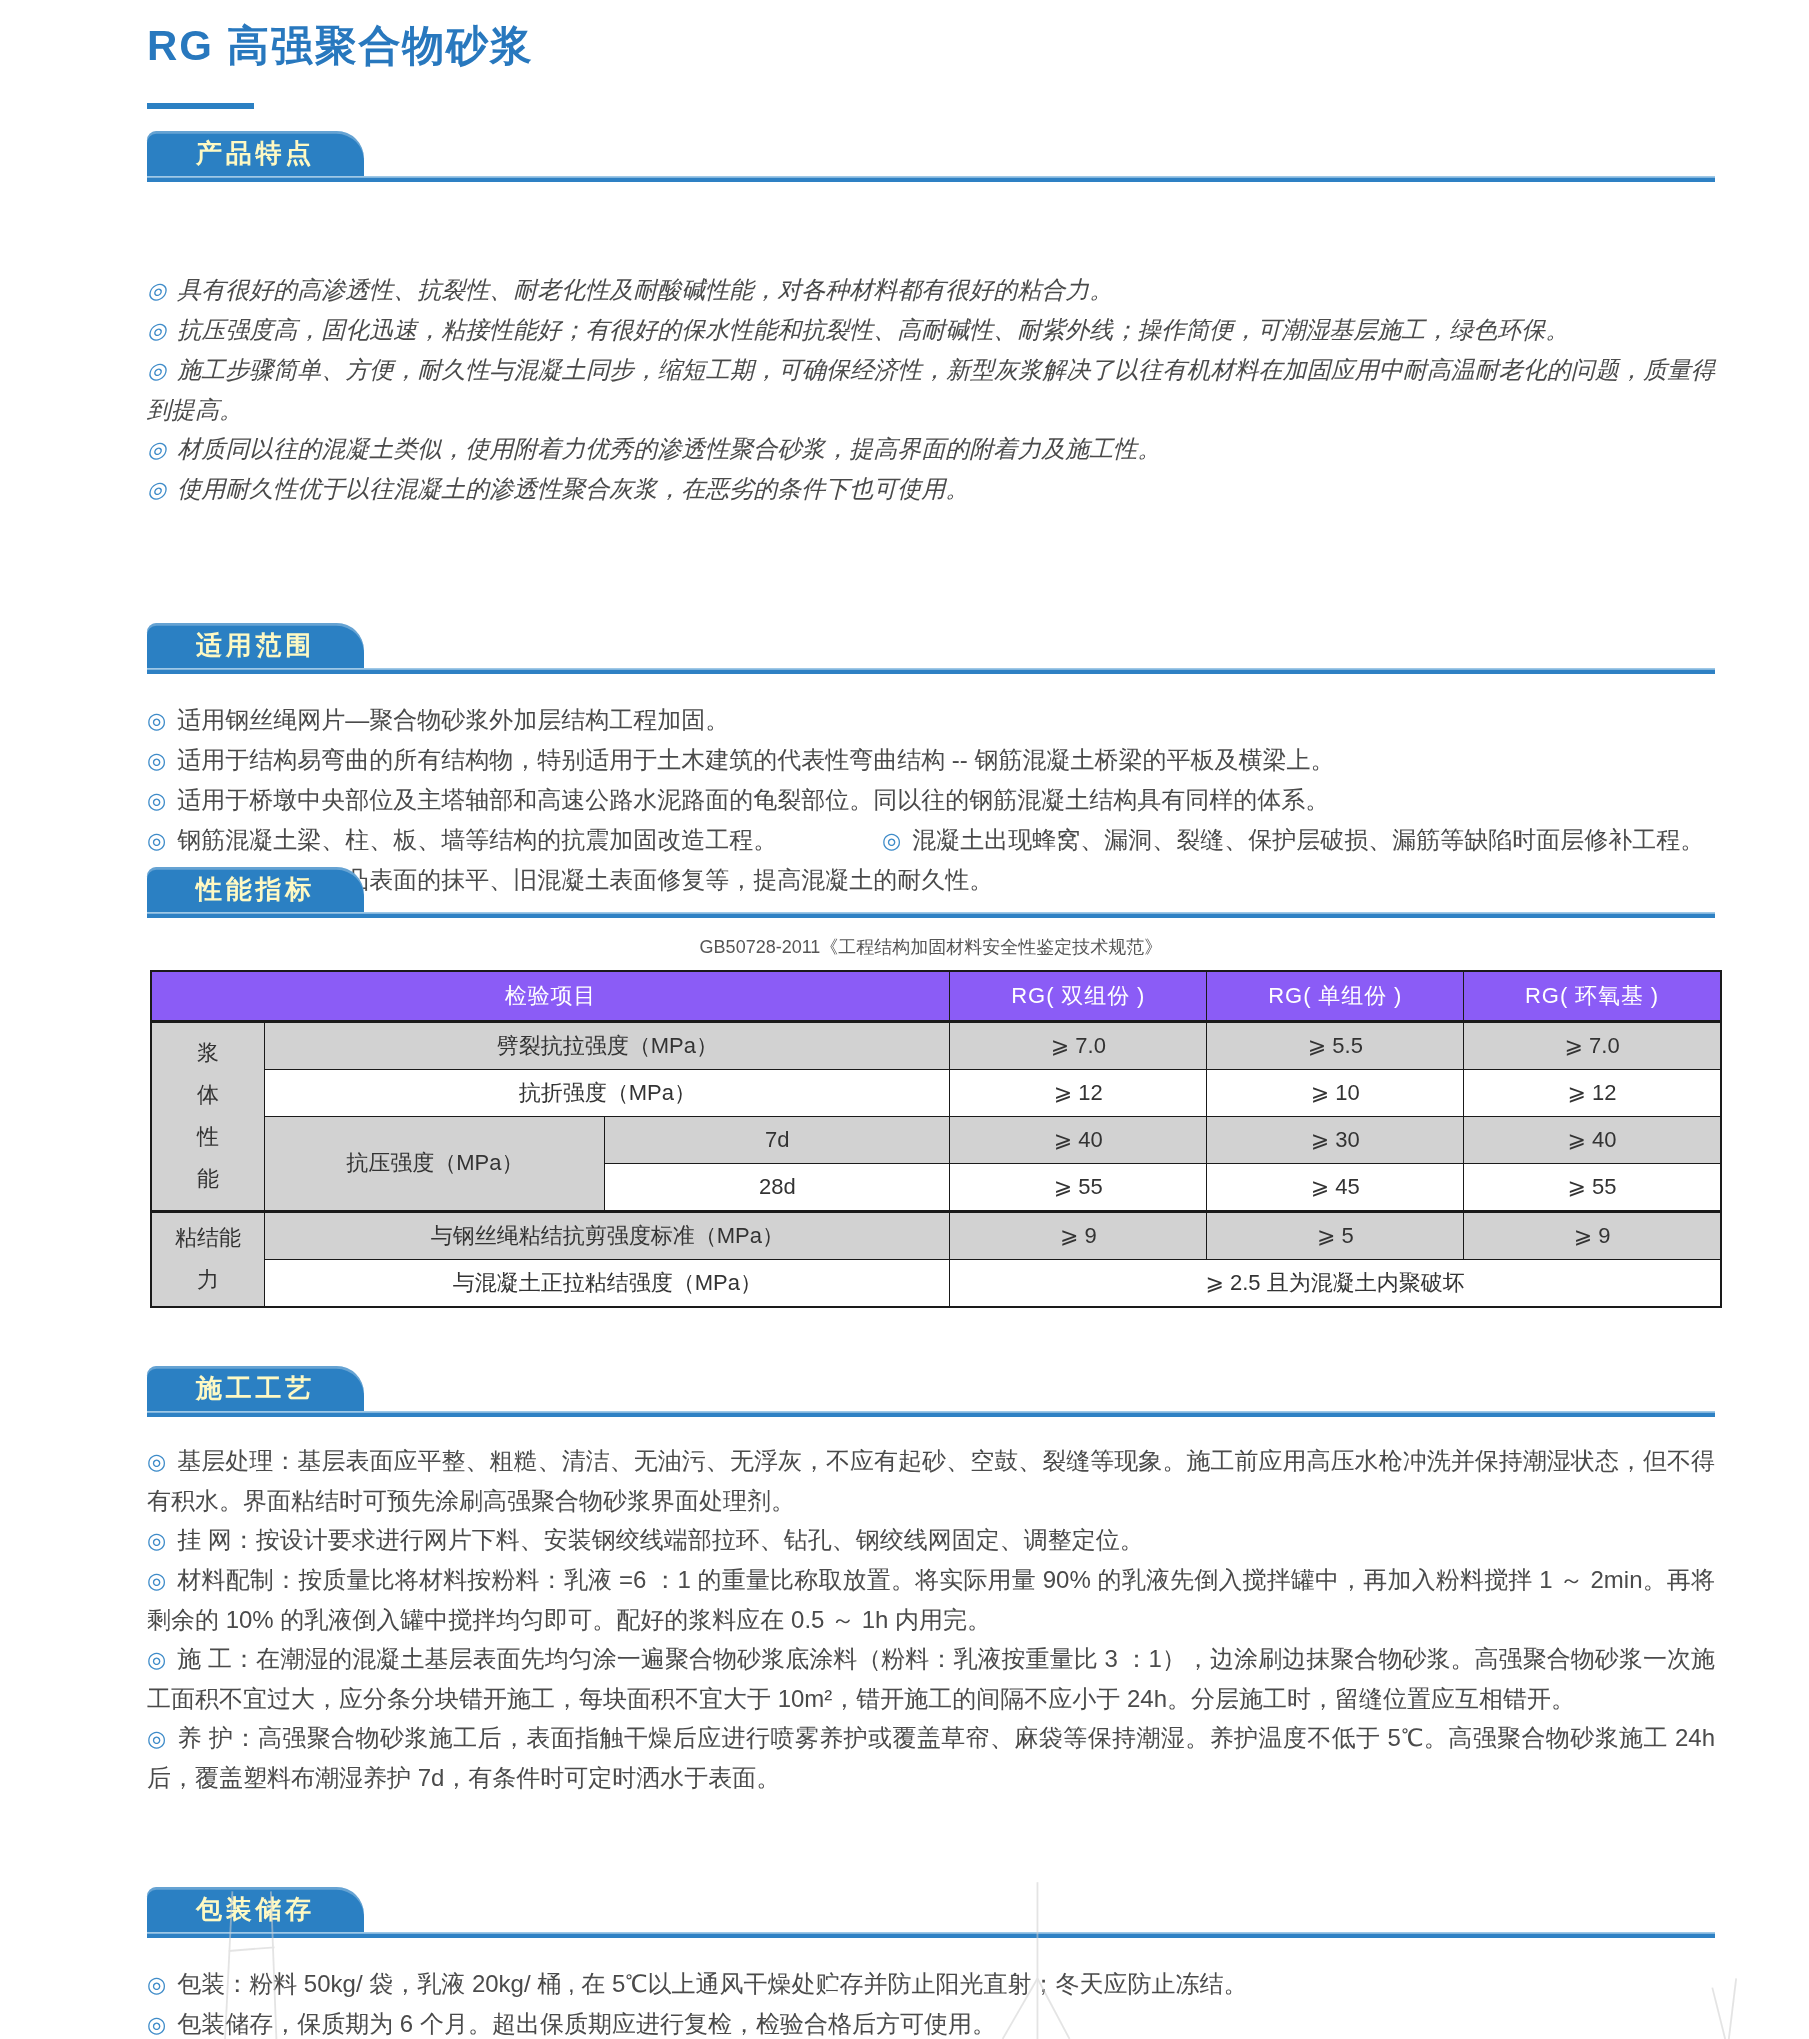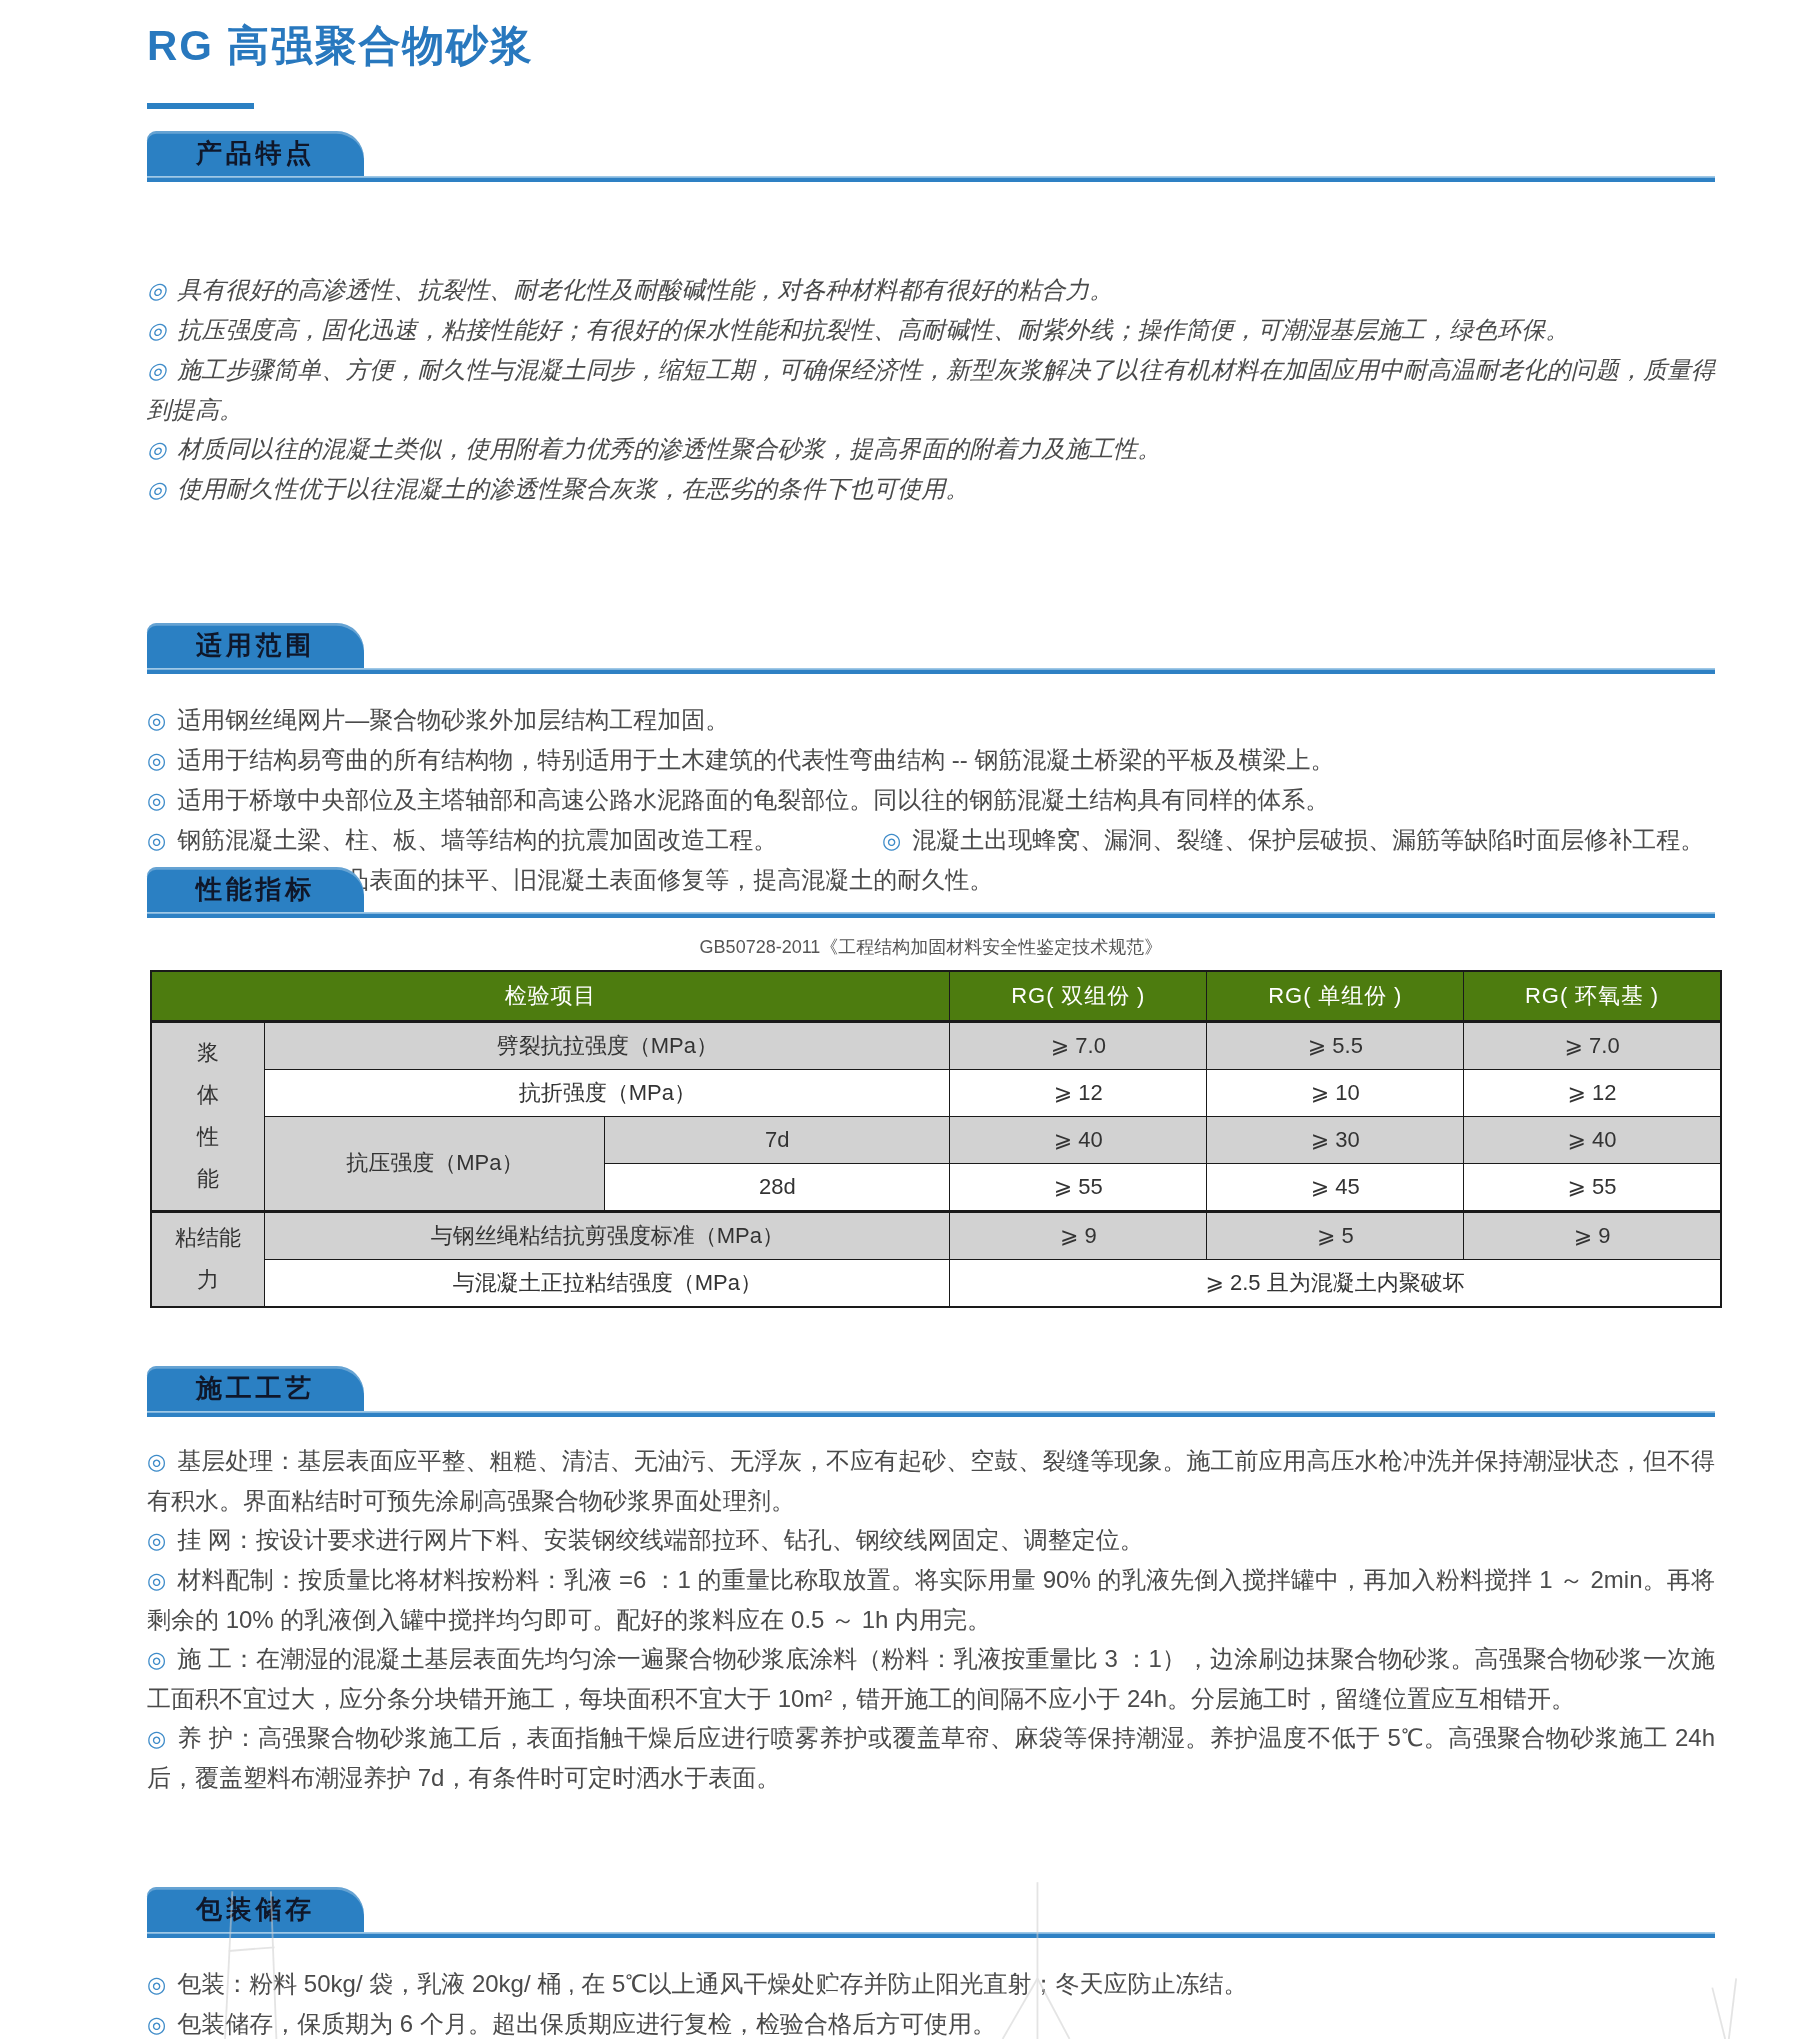--- a/index.html
+++ b/index.html
@@ -14,21 +14,21 @@
   .page-title {
     font-size:42px; font-weight:bold; color:#2878be; letter-spacing:1.8px;
     margin:0;
   }
   .title-divider { background:#2b80c3; width:107px; height:5.5px; }
 
   
   .section-header { line-height:0; }
   .tab {
     display:inline-block; box-sizing:border-box; min-width:217px; height:45px;
-    background:#2b80c3; color:#0f172a; text-align:center;
+    background:#2b80c3; color:#fef9c3; text-align:center;
     font-size:26px; font-weight:bold; letter-spacing:3.7px; line-height:45px;
     border-radius:9.2px 27.5px 0 0;
     box-shadow:inset 0 2.8px 0 rgba(255,255,255,0.28);
   }
   .rule {
     height:6.4px; background:#2e81c4;
     box-shadow:inset 0 1.8px 0 #9fc8e6;
   }
 
   
@@ -43,21 +43,21 @@
   .table-caption { text-align:center; font-size:18px; color:#555555; }
   table.perf {
     border-collapse:collapse; table-layout:fixed; width:1567px; margin-left:2.8px;
     border:2.8px solid #1a1a1a; font-size:22px; color:#333333;
   }
   table.perf th, table.perf td {
     border:1.8px solid #1a1a1a; text-align:center; vertical-align:middle;
     padding:0 3.7px; font-weight:normal; height:46px;
   }
   table.perf thead th {
-    background:#4d7c0f; color:#ffffff; height:48px;
+    background:#8b5cf6; color:#ffffff; height:48px;
     border-bottom:3.7px solid #1a1a1a; letter-spacing:0.9px;
   }
   .glabel { background:#d2d2d2; white-space:pre-line; line-height:42px; }
   .grey { background:#d2d2d2; }
   tr.group-start td { border-top:3.7px solid #1a1a1a !important; }
 
   
   .wm { position:absolute; left:0; top:1763px; pointer-events:none; }
 </style>
 </head>

